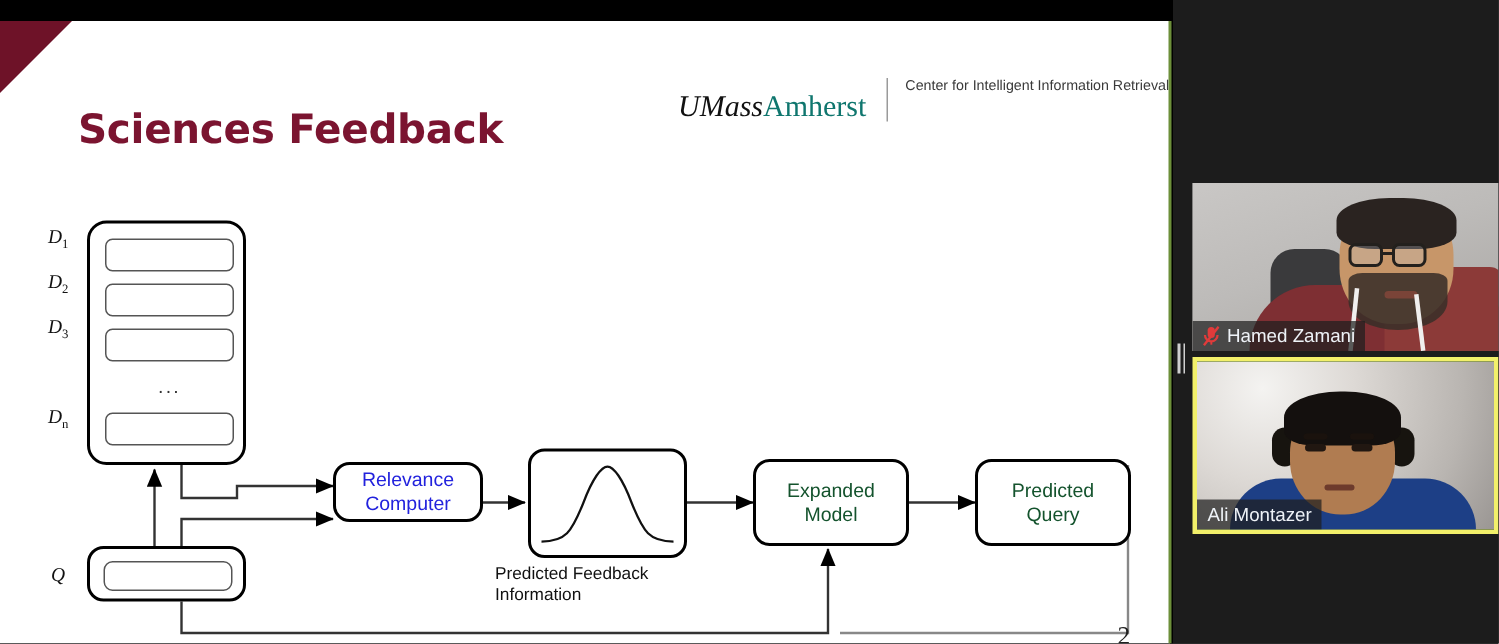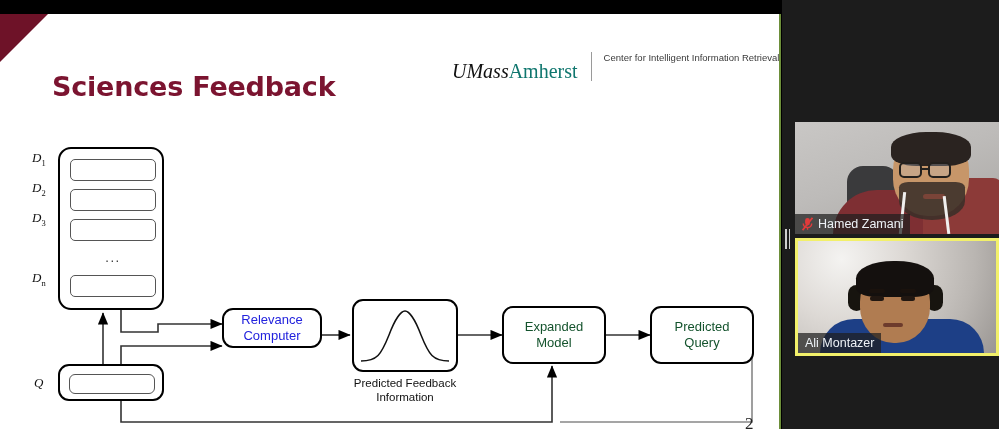--- a/index.html
+++ b/index.html
@@ -48,21 +48,21 @@
     border:2.2px solid #000; border-radius:13px; background:#fff; }
   .docrow { position:absolute; left:10px; width:86px; height:22px; border:1.3px solid #555; border-radius:5px; background:#fff; }
   .dots { position:absolute; left:0; width:106px; text-align:center; font-size:13px; color:#333; letter-spacing:1.5px; }
 
   
   #qbox { position:absolute; left:58px; top:350px; width:106px; height:37px;
     border:2.2px solid #000; border-radius:11px; background:#fff; }
   #qbox .inner { position:absolute; left:9px; top:8px; width:86px; height:20px;
     border:1.3px solid #555; border-radius:6px; }
 
-  .caption { position:absolute; text-align:center; font-size:11.5px; color:#111; line-height:1.25; }
+  .caption { position:absolute; font-size:11.5px; color:#111; line-height:1.25; }
 
   svg#wires { position:absolute; left:0; top:0; width:780px; height:415px; pointer-events:none; }
 
   
   #video-panel { position:absolute; left:782px; top:0; width:217px; height:429px; background:#1c1c1c; }
   .drag-handle { position:absolute; left:1px; top:228px; width:9px; height:22px;
     display:flex; gap:2px; align-items:center; justify-content:center; }
   .drag-handle i { display:block; width:1.5px; height:20px; background:#cfcfcf; }
 
   .tile { position:absolute; left:13px; width:204px; overflow:hidden; }

